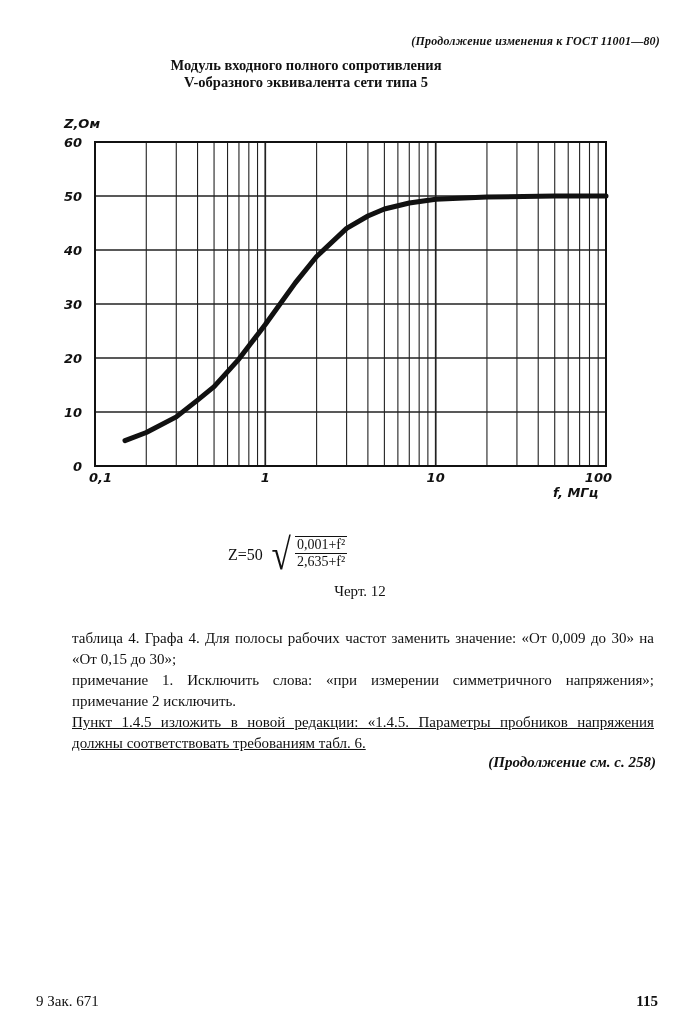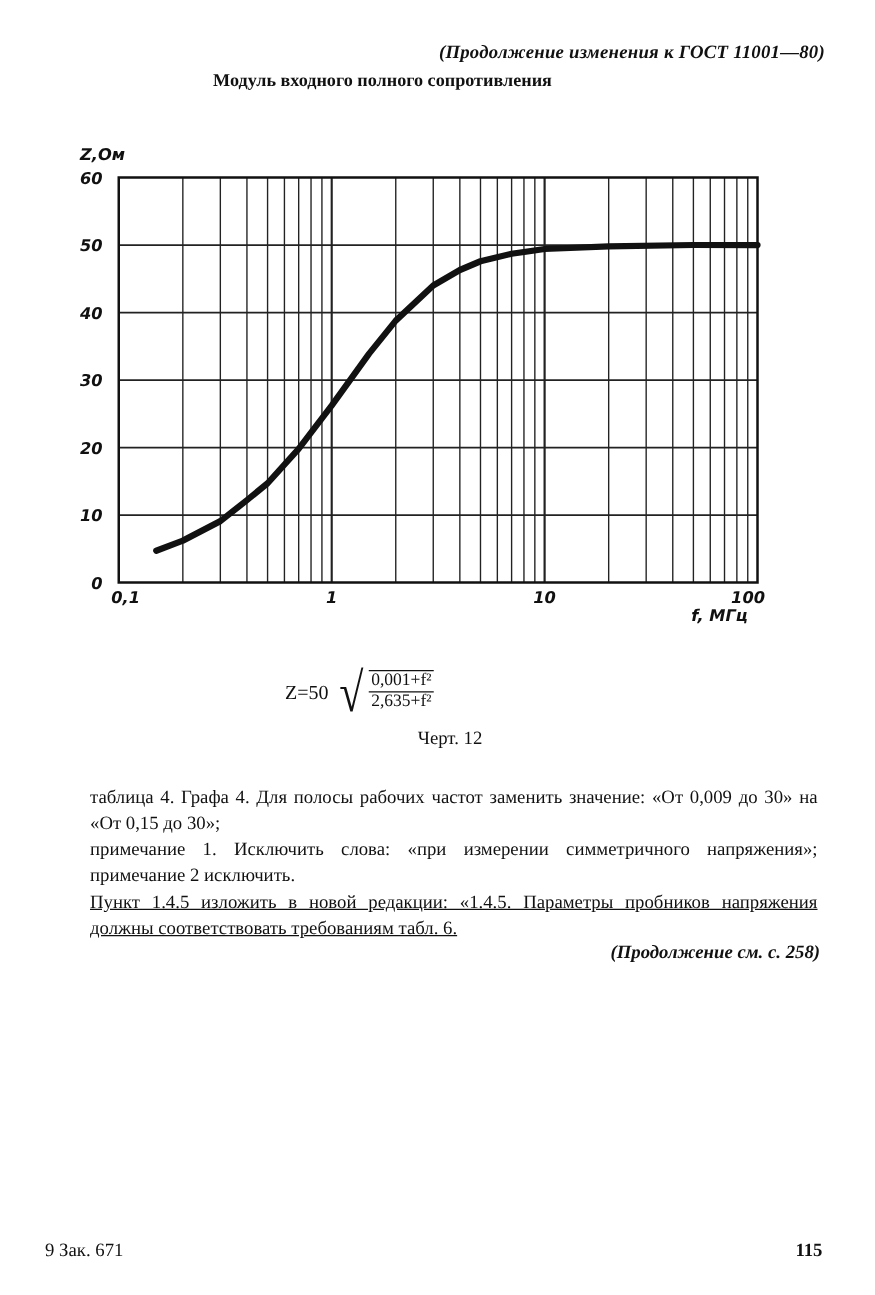--- a/index.html
+++ b/index.html
@@ -1,18 +1,18 @@
 <!DOCTYPE html>
 <html><head>
 <meta charset="utf-8">
 <style>
   html, body { margin: 0; padding: 0; background: #ffffff; }
   body { width: 700px; height: 1036px; position: relative; overflow: hidden; color: #111; font-family: "Liberation Serif", serif; }
   .abs { position: absolute; }
-  .header-note { top: 34px; right: 40px; font-style: italic; font-weight: bold; font-size: 15px; letter-spacing: 0.2px; }
+  .header-note { top: 34px; right: 40px; font-style: italic; font-weight: bold; font-size: 12px; letter-spacing: 0.2px; }
   .chart-title { top: 57px; left: 0; width: 612px; text-align: center; font-weight: bold; font-size: 14.5px; line-height: 17px; }
   .chart-title div { text-align: center; }
   #chart-svg { position: absolute; left: 0; top: 0; }
   .axis-lbl { font-family: "DejaVu Sans", sans-serif; font-style: italic; font-weight: bold; font-size: 13px; fill: #111; }
   .formula { top: 533px; left: 228px; font-size: 16px; display: flex; align-items: center; white-space: nowrap; }
   .formula .z { margin-right: 4px; }
   .radical { font-size: 44px; line-height: 44px; font-style: italic; margin: 0 2px 0 2px; transform: scaleX(0.8); }
   .frac { display: inline-flex; flex-direction: column; align-items: flex-start; font-size: 14px; line-height: 16px; border-top: 1.3px solid #111; margin-top: -4px; }
   .frac .num { border-bottom: 1.3px solid #111; padding: 0 2px; }
   .frac .den { padding: 0 2px; }
@@ -25,20 +25,21 @@
   .footer-left { top: 993px; left: 36px; font-weight: normal; font-size: 15px; }
   .footer-right { top: 993px; right: 42px; font-weight: bold; font-size: 15px; }
 </style>
 </head>
 <body>
 
 <div class="abs header-note">(Продолжение изменения к ГОСТ 11001—80)</div>
 
 <div class="abs chart-title">
   <div>Модуль входного полного сопротивления</div>
+  <div>V-образного эквивалента сети типа 5</div>
 </div>
 
 <svg id="chart-svg" width="700" height="520">
   <g id="grid">
       <line x1="146.2754425947648" x2="146.2754425947648" y1="142" y2="466" stroke="#222" stroke-width="1.1"></line>
       <line x1="176.2696537205825" x2="176.2696537205825" y1="142" y2="466" stroke="#222" stroke-width="1.1"></line>
       <line x1="197.5508851895296" x2="197.5508851895296" y1="142" y2="466" stroke="#222" stroke-width="1.1"></line>
       <line x1="214.05789073856852" x2="214.05789073856852" y1="142" y2="466" stroke="#222" stroke-width="1.1"></line>
       <line x1="227.5450963153473" x2="227.5450963153473" y1="142" y2="466" stroke="#222" stroke-width="1.1"></line>
       <line x1="238.9483661490951" x2="238.9483661490951" y1="142" y2="466" stroke="#222" stroke-width="1.1"></line>

